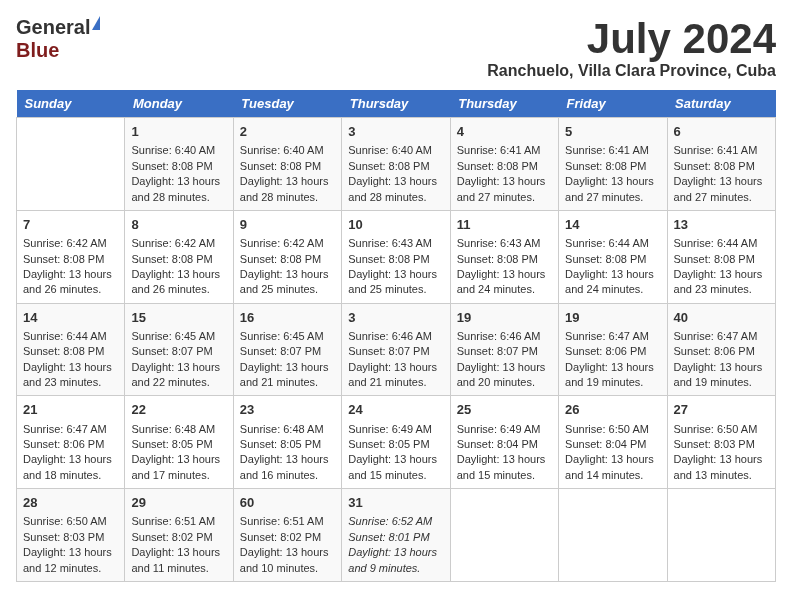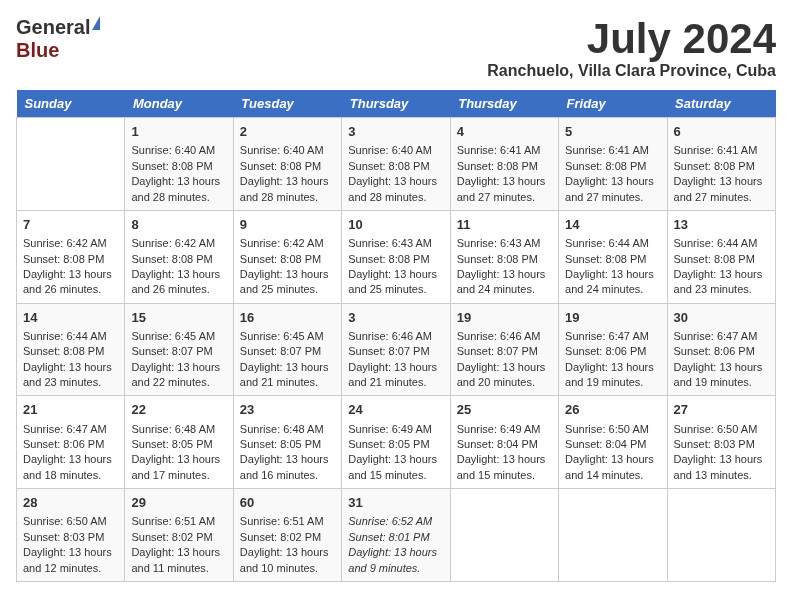--- a/index.html
+++ b/index.html
@@ -244,21 +244,21 @@
 Sunset: 8:07 PM
 Daylight: 13 hours and 20 minutes.</div>
         </td>
         <td>
           <span class="day-num">19</span>
           <div class="day-info" style="white-space: pre-line;">Sunrise: 6:47 AM
 Sunset: 8:06 PM
 Daylight: 13 hours and 19 minutes.</div>
         </td>
         <td>
-          <span class="day-num">30</span>
+          <span class="day-num">40</span>
           <div class="day-info" style="white-space: pre-line;">Sunrise: 6:47 AM
 Sunset: 8:06 PM
 Daylight: 13 hours and 19 minutes.</div>
         </td>
       </tr>
       <tr>
         <td>
           <span class="day-num">21</span>
           <div class="day-info" style="white-space: pre-line;">Sunrise: 6:47 AM
 Sunset: 8:06 PM

